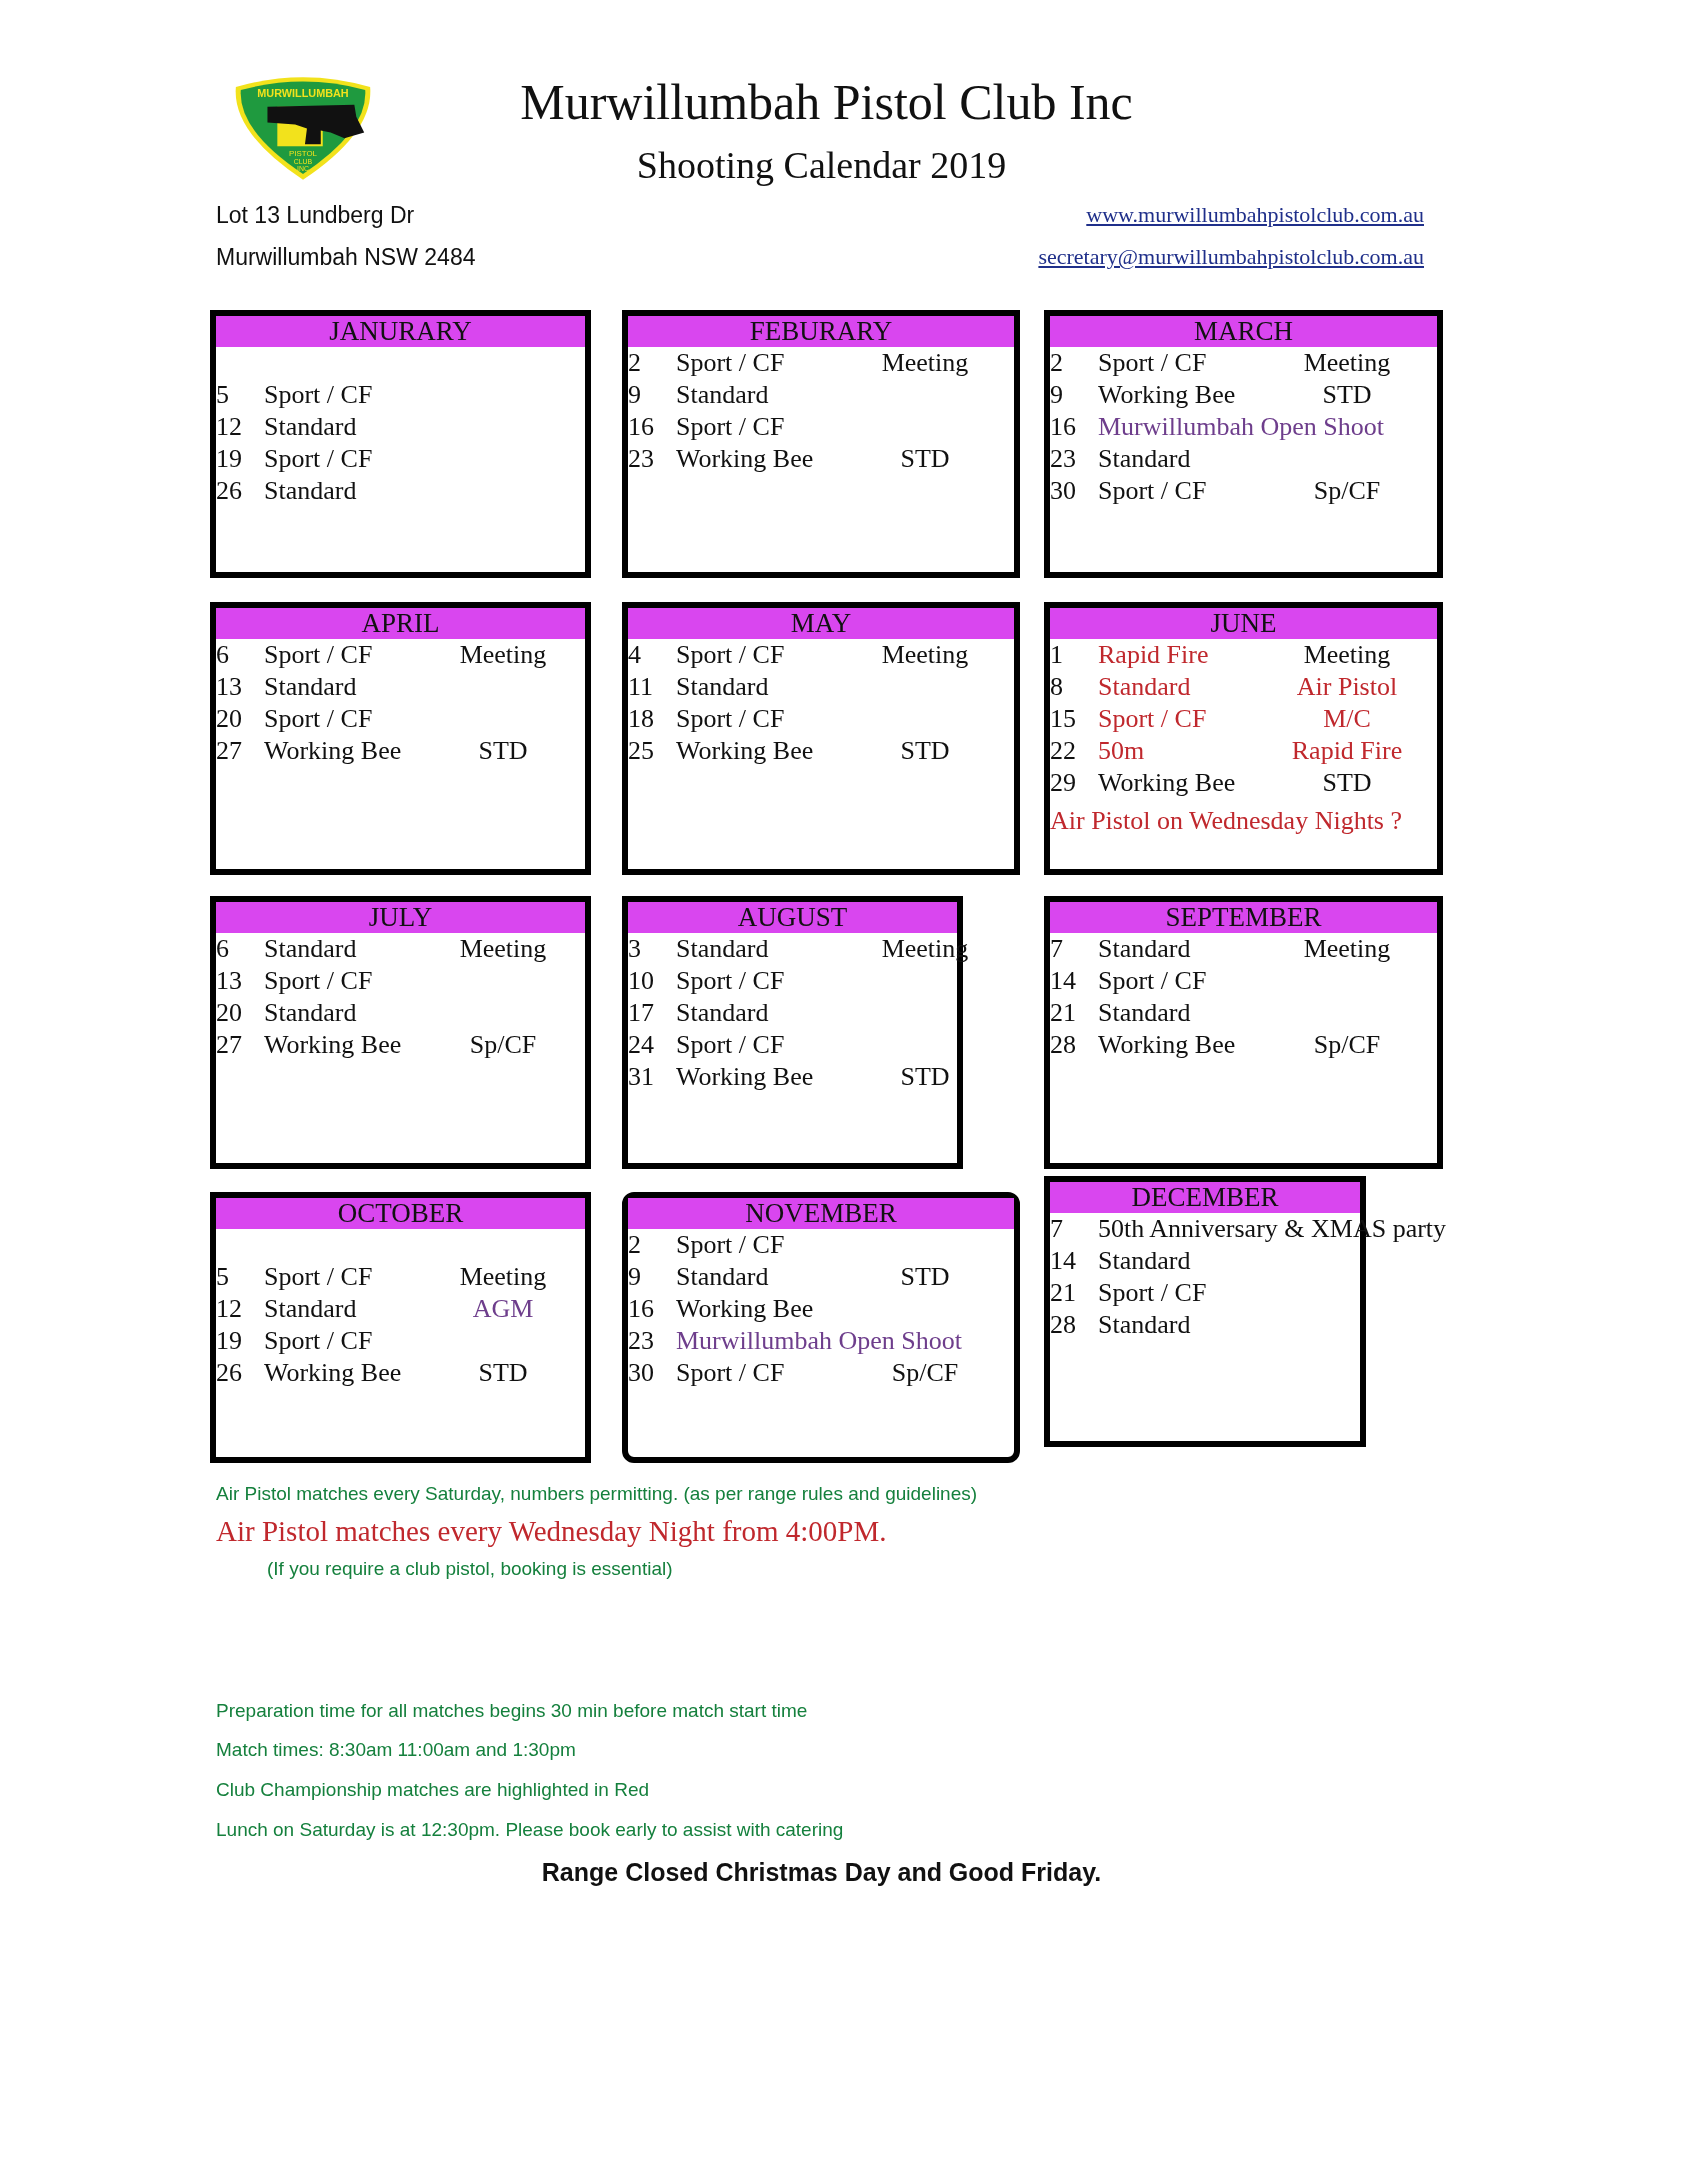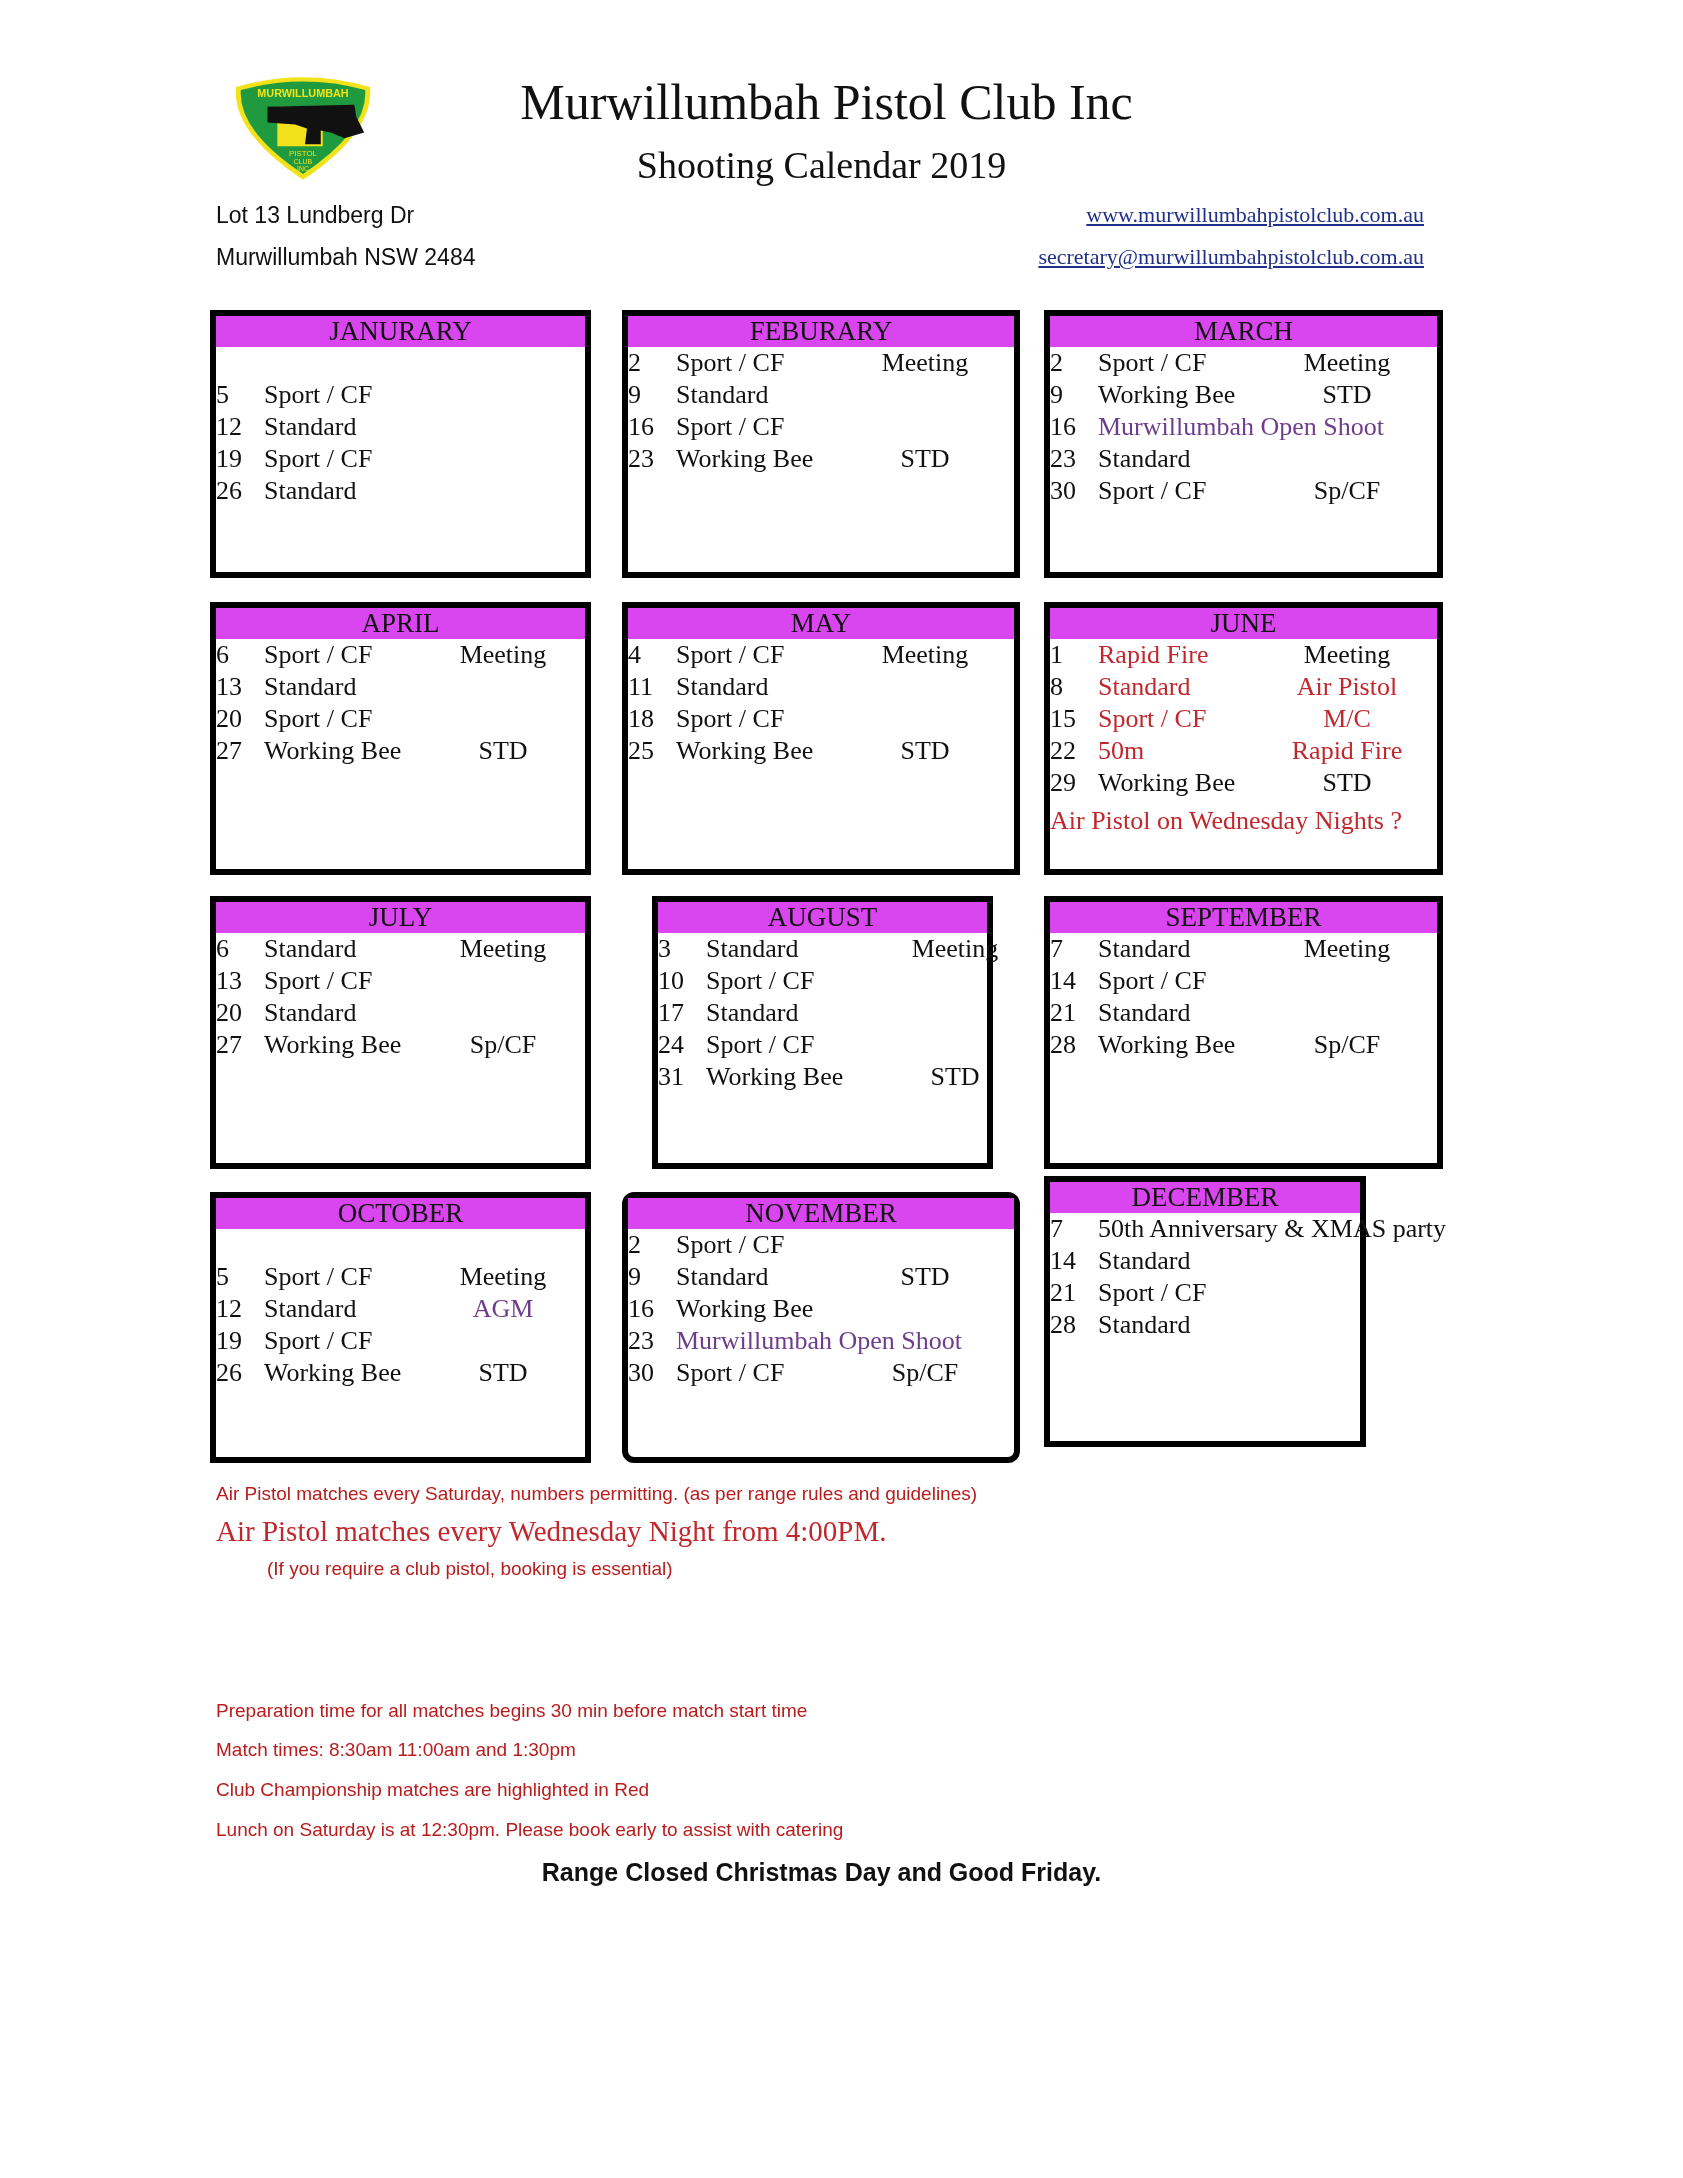--- a/index.html
+++ b/index.html
@@ -16,21 +16,21 @@
   .month .body { position:relative; font-family:"Liberation Serif", serif; font-size:26px; line-height:32px; padding-top:0; }
   .row { position:relative; height:32px; white-space:nowrap; }
   .row .d { position:absolute; left:0; }
   .row .e { position:absolute; left:48px; }
   .row .n { position:absolute; left:208px; width:178px; text-align:center; }
   .red { color:#c0282d; }
   .purple { color:#6e3e8c; }
   .spacer { height:32px; }
   .month-note { position:absolute; left:0; font-family:"Liberation Serif", serif; font-size:26px; white-space:nowrap; }
 
-  .note { position:absolute; left:216px; font-family:"Liberation Sans", sans-serif; font-size:19px; color:#b91c1c; white-space:nowrap; }
+  .note { position:absolute; left:216px; font-family:"Liberation Sans", sans-serif; font-size:19px; color:#15803d; white-space:nowrap; }
   .note-red { position:absolute; left:216px; font-family:"Liberation Serif", serif; font-size:29px; color:#c0282d; white-space:nowrap; }
   .note-bold { position:absolute; left:0; width:1643px; text-align:center; font-family:"Liberation Sans", sans-serif; font-size:25px; font-weight:bold; color:#111; }
 </style>
 </head>
 <body>
 
 <svg class="logo" viewBox="0 0 156 112">
   <path d="M10 14 Q78 -6 146 14 Q150 60 78 108 Q6 60 10 14 Z" fill="#f2e21c"></path>
   <path d="M15 17 Q78 0 141 17 Q144 58 78 102 Q12 58 15 17 Z" fill="#1f9a3f"></path>
   <text x="78" y="24" text-anchor="middle" font-size="11" font-family="Liberation Sans, sans-serif" font-weight="bold" fill="#f2e21c">MURWILLUMBAH</text>
@@ -231,21 +231,21 @@
           <span class="e ">Standard</span>
           <span class="n " style="left:198px"></span>
         </div>
         <div class="row">
           <span class="d">27</span>
           <span class="e ">Working Bee</span>
           <span class="n " style="left:198px">Sp/CF</span>
         </div>
       </div>
     </div>
-    <div class="month" style="left: 652px; top: 896px; width: 341px; height: 273px;">
+    <div class="month" style="left: 622px; top: 896px; width: 341px; height: 273px;">
       <div class="hdr">AUGUST</div>
       <div class="body">
         <div class="row">
           <span class="d">3</span>
           <span class="e ">Standard</span>
           <span class="n " style="left:208px">Meeting</span>
         </div>
         <div class="row">
           <span class="d">10</span>
           <span class="e ">Sport / CF</span>

